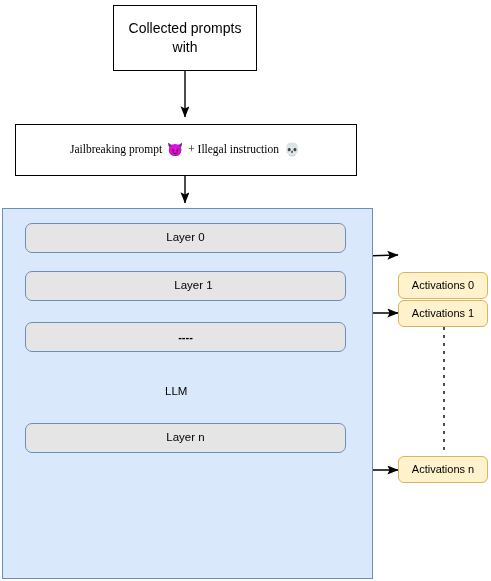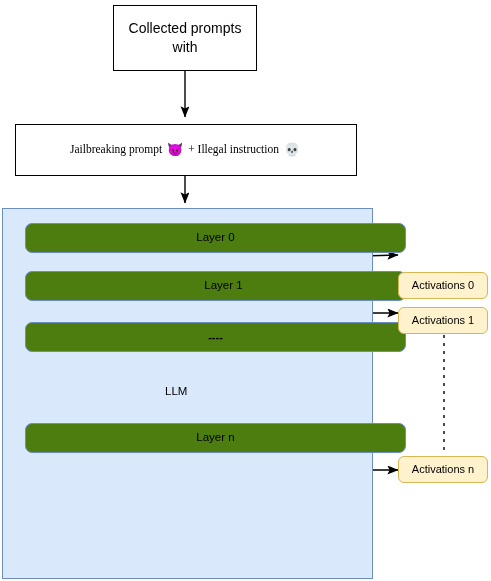--- a/index.html
+++ b/index.html
@@ -59,23 +59,23 @@
     left: 2px; top: 208px;
     width: 371px; height: 371px;
     box-sizing: border-box;
     background: #dae8fc;
     border: 1.4px solid #6c8ebf;
   }
 
   
   .layer-box {
     left: 25px;
-    width: 381px;
+    width: 321px;
     height: 30px;
-    background: #4d7c0f;
+    background: #e5e5e5;
     border: 1.2px solid #6c8ebf;
     border-radius: 7px;
     font-size: 11.5px;
   }
   #layer-0 { top: 223px; }
   #layer-1 { top: 271px; padding-left: 16px; }
   #layer-mid { top: 322px; }
   #layer-n  { top: 423px; }
   #layer-mid .dashes {
     letter-spacing: 0px;
@@ -87,21 +87,21 @@
   .act-box {
     left: 398px;
     width: 90px;
     height: 27px;
     background: #fff2cc;
     border: 1.3px solid #d6b656;
     border-radius: 6px;
     font-size: 11px;
   }
   #act-0 { top: 240px; margin-top: 32px; }
-  #act-1 { top: 300px; margin-top: 7px; }
+  #act-1 { top: 300px; }
   #act-n { top: 456px; }
 
   
   #llm-label {
     position: absolute;
     left: 165px;
     top: 385px;
     width: 40px;
     text-align: left;
     font-size: 11.5px;

